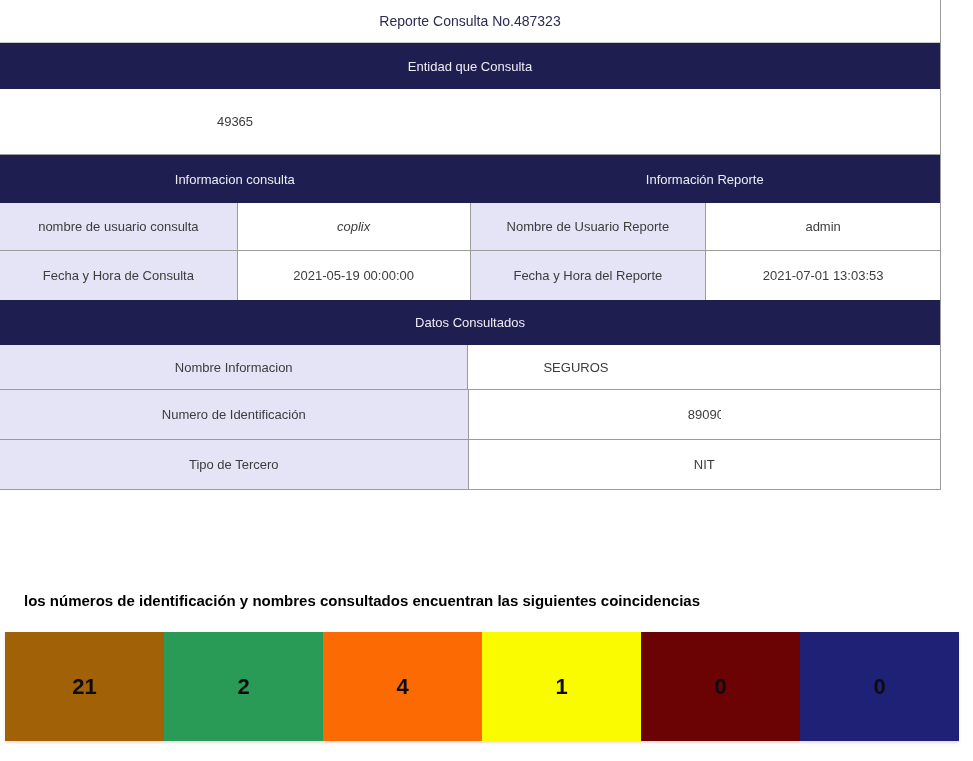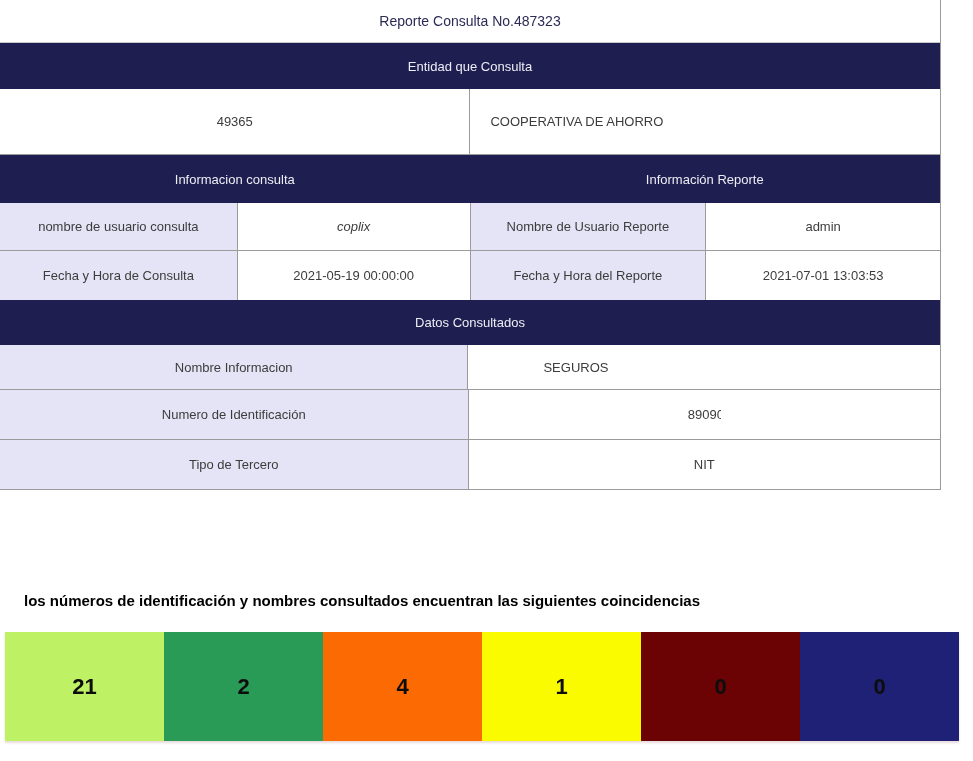--- a/index.html
+++ b/index.html
@@ -54,21 +54,20 @@
 <div class="tbl">
 
   <div class="title-row">Reporte Consulta No.487323</div>
 
   <div class="row navy-band" style="height:46px;">
     <span>Entidad que Consulta</span>
   </div>
 
   <div class="row b-b" style="height:66px;">
     <div class="cell" style="width:470px;">49365</div>
-    <div class="cell left-pad" style="width:471px;">COOPERATIVA DE AHORRO</div>
   </div>
 
   <div class="row navy-band" style="height:48px;">
     <div class="cell" style="width:470px;">Informacion consulta</div>
     <div class="cell" style="width:471px;">Información Reporte</div>
   </div>
 
   <div class="row b-b" style="height:48px;">
     <div class="cell lav" style="width:237px;">nombre de usuario consulta</div>
     <div class="cell" style="width:233px;font-style:italic;">coplix</div>
@@ -105,19 +104,19 @@
   <div class="row b-b" style="height:50px;">
     <div class="cell lav" style="width:468px;">Tipo de Tercero</div>
     <div class="cell" style="width:473px;">NIT</div>
   </div>
 
 </div>
 
 <div class="coin-heading">los números de identificación y nombres consultados encuentran las siguientes coincidencias</div>
 
 <div class="coin-bar">
-  <div class="coin-seg" style="background-color: #bef264;">21</div>
+  <div class="coin-seg" style="background-color: #a16207;">21</div>
   <div class="coin-seg" style="background-color: rgb(42, 154, 87);">2</div>
   <div class="coin-seg" style="background-color: rgb(252, 106, 3);">4</div>
   <div class="coin-seg" style="background-color: rgb(251, 251, 0);">1</div>
   <div class="coin-seg" style="background-color: rgb(107, 3, 4);">0</div>
   <div class="coin-seg" style="background-color: rgb(31, 33, 119);">0</div>
 </div>
 
 </body></html>

